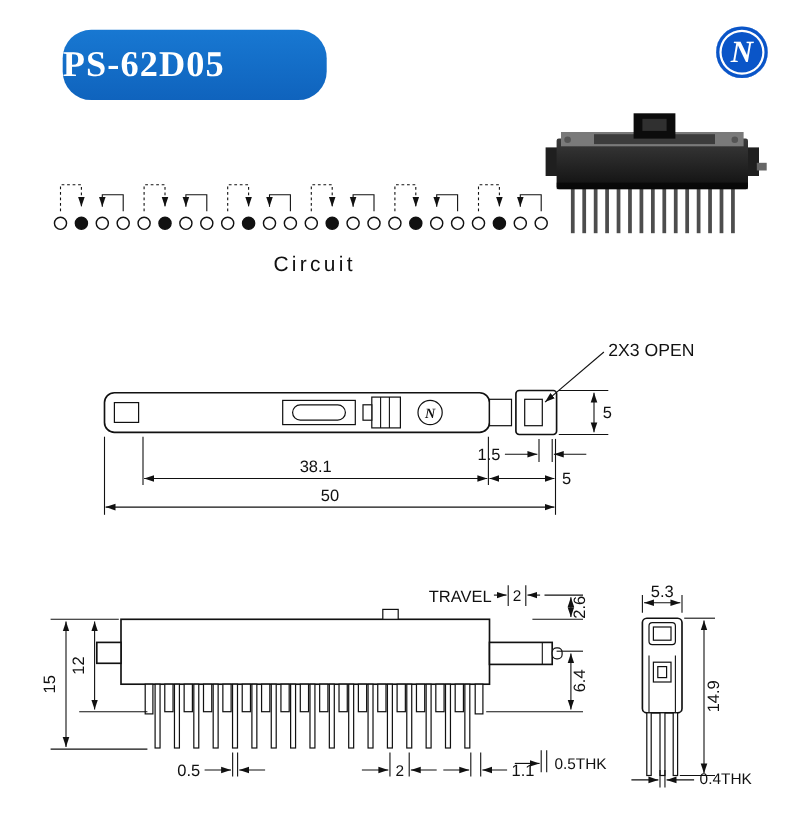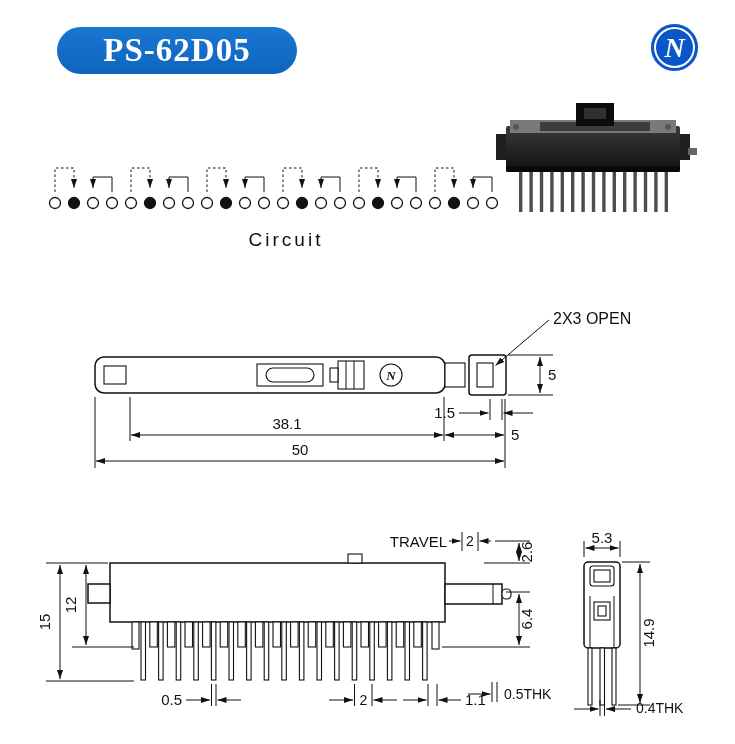--- a/index.html
+++ b/index.html
@@ -1,20 +1,20 @@
 <!DOCTYPE html>
 <html style="--badge-blue: #1878d2; --badge-blue-dark: #0f63bd; --logo-blue: #0a55c8; --line: #111111;"><head>
 <meta charset="utf-8">
 <style>
   html,body{margin:0;padding:0;background:#fff;}
   .canvas{position:relative;width:735px;height:744px;background:#fff;overflow:hidden;
           font-family:"Liberation Sans",sans-serif;}
-  .badge{position:absolute;left:57px;top:27px;width:240px;height:47px;border-radius:26px;
+  .badge{position:absolute;left:57px;top:27px;width:240px;height:64px;border-radius:26px;
          background:linear-gradient(180deg,var(--badge-blue,#1878d2),var(--badge-blue-dark,#0f63bd));
-         display:flex;align-items:center;justify-content:center;}
+         display:flex;align-items:center;justify-content:flex-start;}
   .badge span{color:#fff;font-family:"Liberation Serif",serif;font-weight:700;font-size:33px;letter-spacing:1px;}
   .logo{position:absolute;left:651px;top:24px;width:47px;height:47px;border-radius:50%;
         background:var(--logo-blue,#0a55c8);
         box-shadow:inset 0 0 0 3px var(--logo-blue,#0a55c8),inset 0 0 0 5px #ffffff;
         display:flex;align-items:center;justify-content:center;}
   .logo span{color:#fff;font-family:"Liberation Serif",serif;font-style:italic;font-weight:700;font-size:28px;}
   svg{position:absolute;left:0;top:0;}
   .ln2{fill:#fff;stroke:var(--line,#111);stroke-width:1.5;}
   .thin{fill:#fff;stroke:var(--line,#111);stroke-width:1.1;}
   .dim{fill:none;stroke:var(--line,#111);stroke-width:1;}

